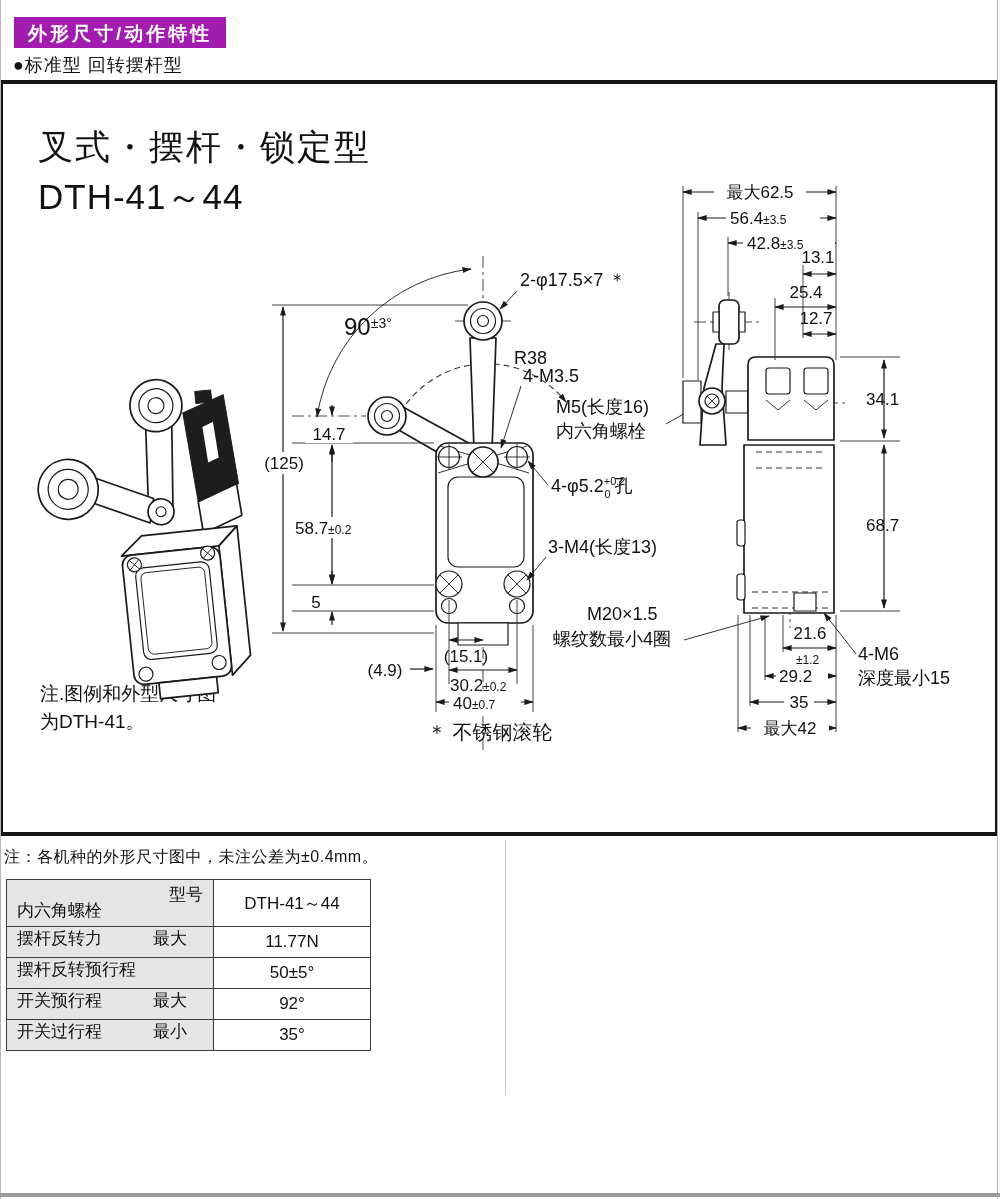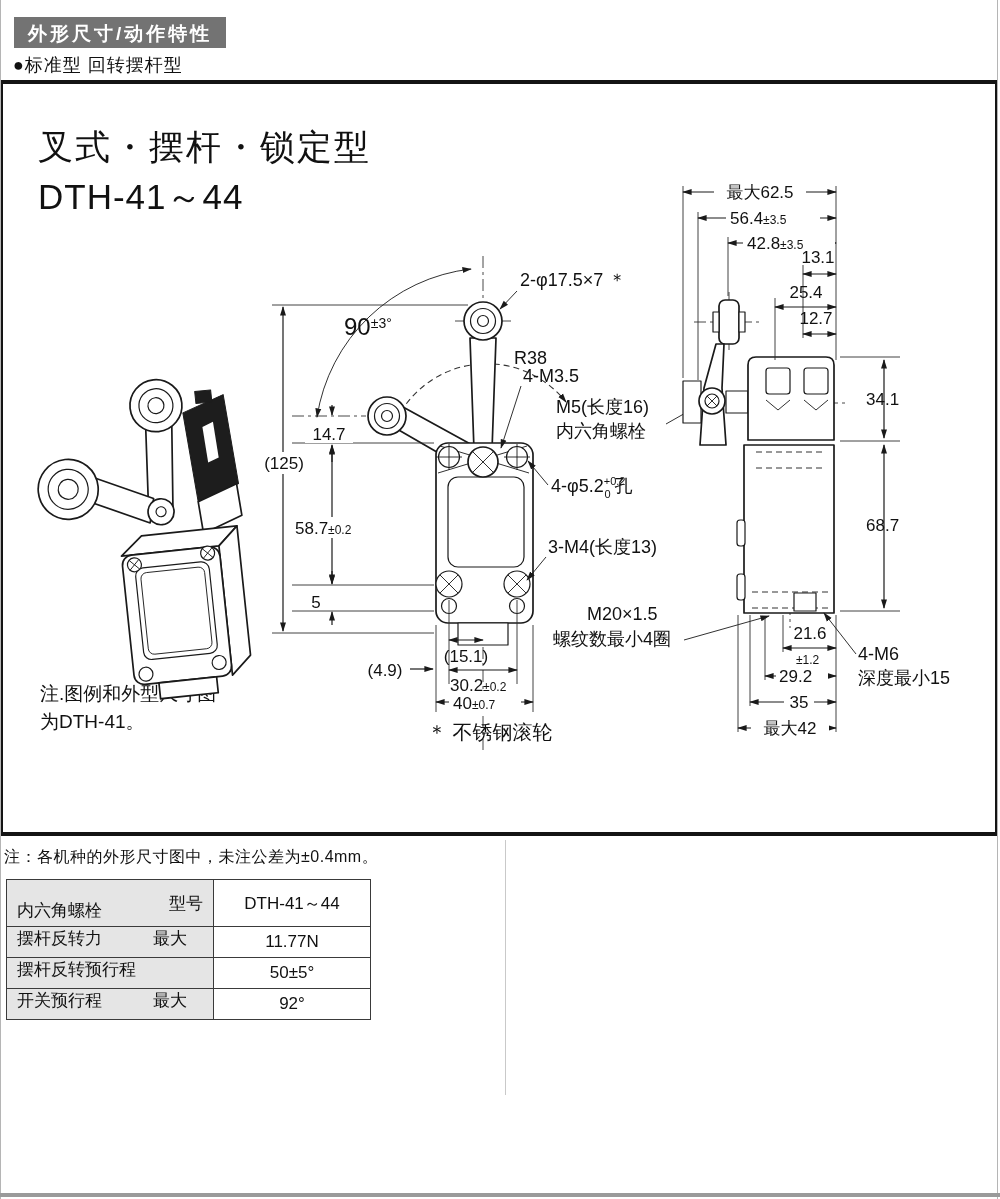--- a/index.html
+++ b/index.html
@@ -5,21 +5,21 @@
   html,body{margin:0;padding:0;background:#fff;}
   .page{
     position:relative;width:1000px;height:1199px;background:#fff;overflow:hidden;
     font-family:"Liberation Sans","DejaVu Sans",sans-serif;color:#111;
   }
   .page-edge{position:absolute;top:0;bottom:0;width:1px;background:#b5b5b5;}
   .edge-left{left:0;}
   .edge-right{left:997px;}
   .header-tag{
     position:absolute;left:14px;top:17px;height:31px;box-sizing:border-box;
-    background:#737373;color:#fff;font-size:19px;font-weight:bold;letter-spacing:3px;
+    background:#a21caf;color:#fff;font-size:19px;font-weight:bold;letter-spacing:3px;
     padding:4px 14px 0 14px;
   }
   .subheader{
     position:absolute;left:13px;top:53px;font-size:18px;font-weight:normal;letter-spacing:1px;
   }
   .main-box{
     position:absolute;left:1px;top:80px;width:996px;height:756px;box-sizing:border-box;
     border:2px solid #141414;border-top-width:4px;border-bottom-width:4px;background:#fff;
   }
   .title-block{position:absolute;left:38px;top:110px;font-weight:normal;line-height:50px;margin-top:12px;}
@@ -32,21 +32,21 @@
 
   
   .char-table{
     position:absolute;left:6px;top:879px;border-collapse:collapse;
     font-size:17px;
   }
   .char-table td{border:1.5px solid #3a3a3a;padding:0;}
   .char-table .cell-label{background:#e5e5e5;width:206px;}
   .char-table .cell-value{background:#fff;width:156px;text-align:center;}
   .corner-cell{position:relative;height:46px;}
-  .corner-model{position:absolute;top:12px;right:10px;}
+  .corner-model{position:absolute;top:3px;right:10px;}
   .corner-char{position:absolute;bottom:4px;left:10px;}
   .row-cell{height:30px;}
   .row-inner{display:flex;justify-content:space-between;align-items:flex-start;padding:0 26px 0 10px;height:30px;}
 
   
   svg{position:absolute;left:0;top:84px;}
   svg text{font-family:"Liberation Sans","DejaVu Sans",sans-serif;fill:#111;}
   .oln{fill:#fff;stroke:#1a1a1a;stroke-width:1.7;stroke-linejoin:round;}
   .oln-t{fill:#fff;stroke:#1a1a1a;stroke-width:1.2;stroke-linejoin:round;}
   .dark{fill:#1d1d1d;stroke:#1d1d1d;stroke-linejoin:round;}
@@ -370,17 +370,26 @@
       </tr>
       <tr>
         <td class="cell-label row-cell">
           <div class="row-inner">
               <span>开关预行程</span>
               <span>最大</span>
             </div>
         </td>
         <td class="cell-value row-cell">92°</td>
       </tr>
+      <tr>
+        <td class="cell-label row-cell">
+          <div class="row-inner">
+              <span>开关过行程</span>
+              <span>最小</span>
+            </div>
+        </td>
+        <td class="cell-value row-cell">35°</td>
+      </tr>
     </tbody>
   </table>
 
   <div class="bottom-bar"></div>
 </div>
 
 </body></html>

